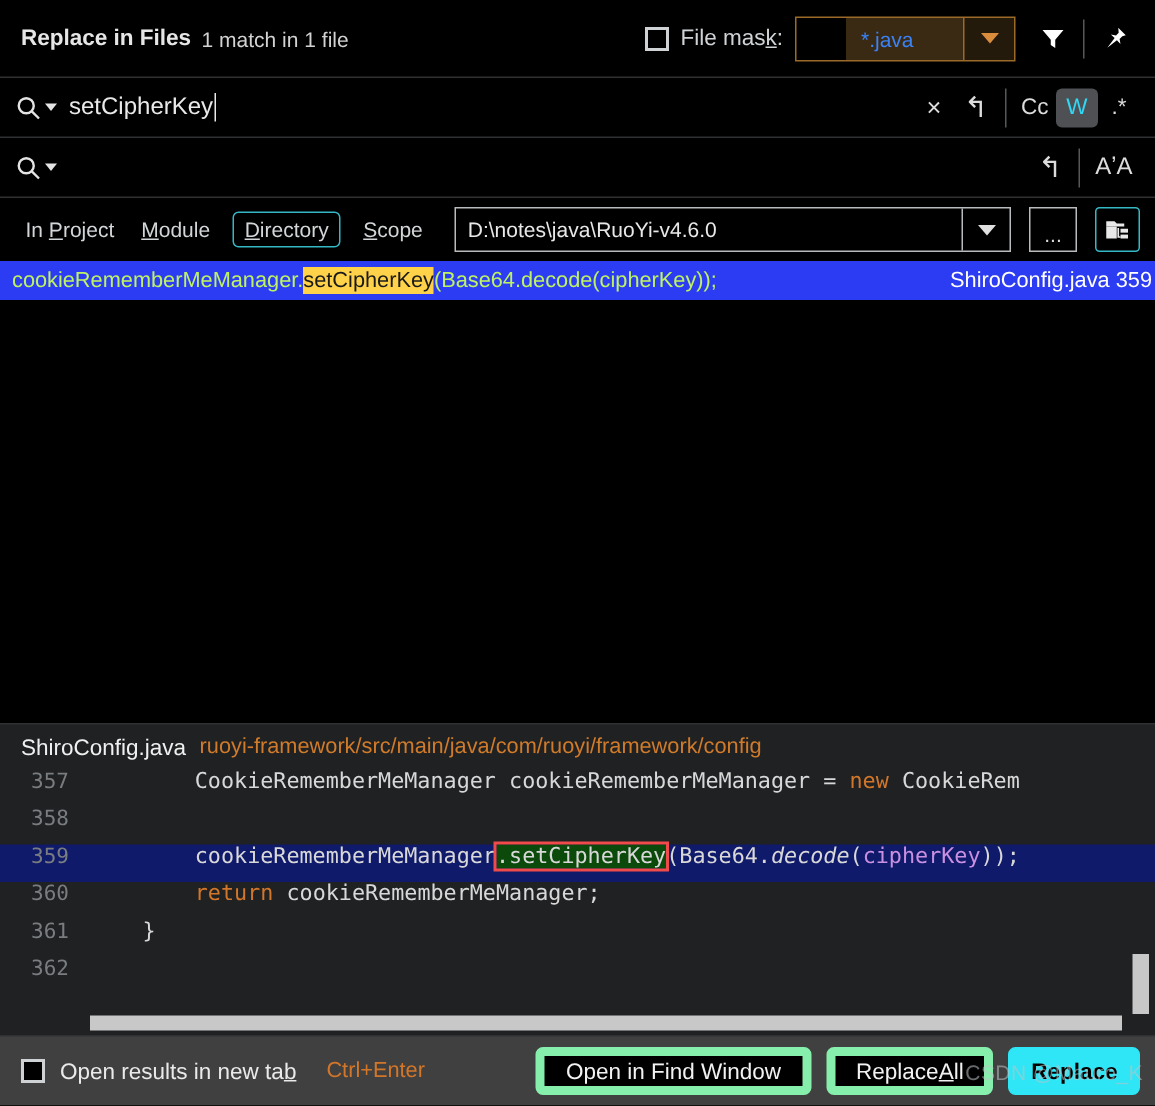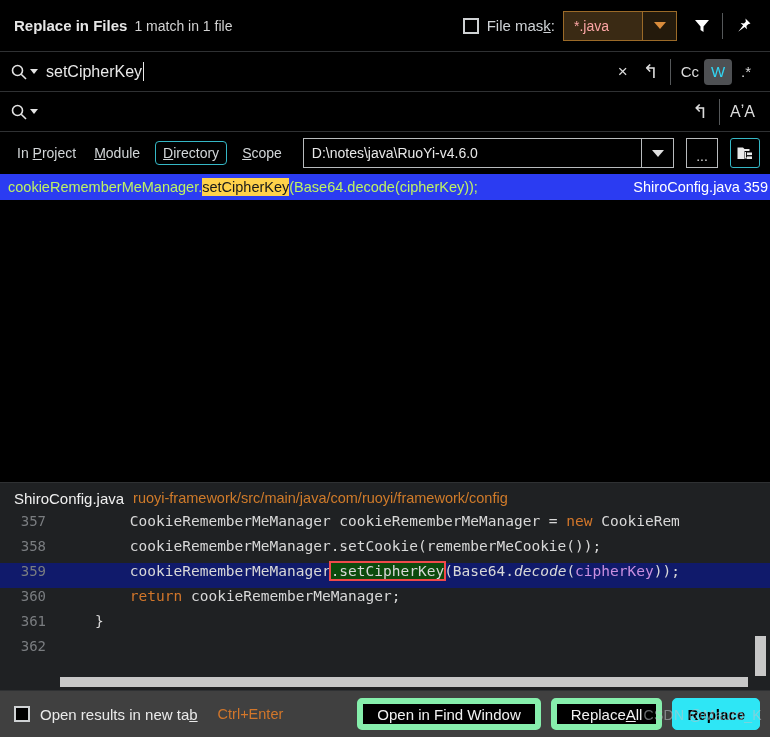--- a/index.html
+++ b/index.html
@@ -28,22 +28,22 @@
   .tb-spacer { flex: 1 1 auto; }
   .fmask-wrap { display: flex; align-items: center; gap: 8px; }
   .cbx {
     width: 16px; height: 16px; border: 2px solid #cfd2d4;
     background: #000; display: inline-block; flex: 0 0 16px;
   }
   .fmask-label { color: #cfd3d6; font-size: 15px; }
   .fmask-label u { text-decoration: underline; }
   .fmask-combo { display: flex; height: 30px; border: 1px solid #9b6a28; }
   .fmask-value {
-    background: #3a2a14; color: #fca5a5; font-size: 14px;
-    padding: 4px 10px; display: flex; align-items: center; min-width: 78px;
+    background: #3a2a14; color: #3b82f6; font-size: 14px;
+    padding: 4px 10px; display: flex; align-items: center; min-width: 78px; margin-left: 33px;
   }
   .fmask-arrow {
     width: 34px; background: #241a0c; border-left: 1px solid #9b6a28;
     display: flex; align-items: center; justify-content: center;
   }
   .tri-down {
     width: 0; height: 0; border-left: 6px solid transparent;
     border-right: 6px solid transparent; border-top: 7px solid #d98c3c;
   }
   .icon-btn {
@@ -338,21 +338,20 @@
 
     <div class="code-area">
 
       <div class="code-line">
         <span class="gutter">357</span>
         <span class="code-text"><span style="white-space:pre">        </span><span>CookieRememberMeManager cookieRememberMeManager = </span><span class="kw">new</span><span> CookieRem</span></span>
       </div>
 
       <div class="code-line">
         <span class="gutter">358</span>
-        <span class="code-text"><span style="white-space:pre">        </span><span>cookieRememberMeManager.setCookie(rememberMeCookie());</span></span>
       </div>
 
       <div class="code-line sel">
         <span class="gutter">359</span>
         <span class="code-text"><span style="white-space:pre">        </span><span>cookieRememberMeManager</span><span class="match-box">.setCipherKey</span><span>(Base64.</span><span class="it">decode</span><span>(</span><span class="pp">cipherKey</span><span>));</span></span>
       </div>
 
       <div class="code-line">
         <span class="gutter">360</span>
         <span class="code-text"><span style="white-space:pre">        </span><span class="kw">return</span><span> cookieRememberMeManager;</span></span>

